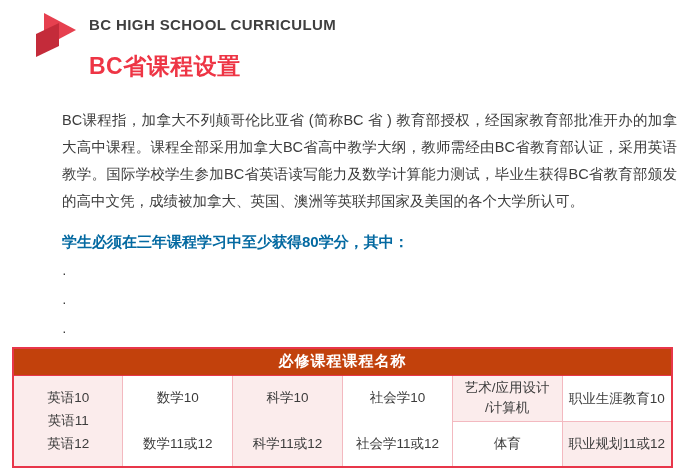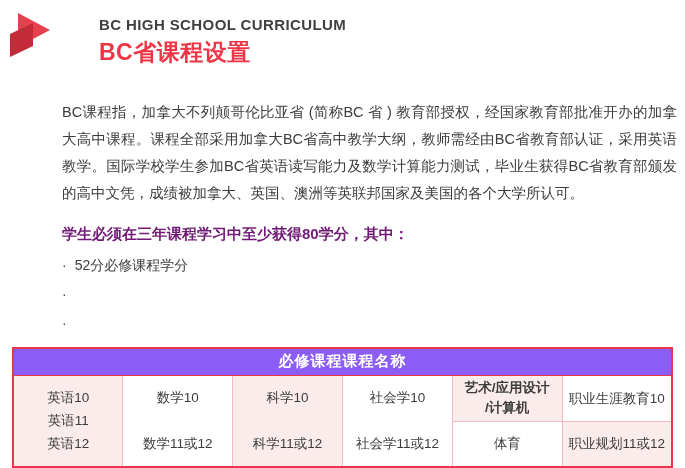--- a/index.html
+++ b/index.html
@@ -5,71 +5,72 @@
   * { margin:0; padding:0; box-sizing:border-box; }
   html,body { background:#ffffff; }
   .page {
     position:relative;
     width:685px; height:468px;
     background:#ffffff;
     font-family:"Liberation Sans","DejaVu Sans",sans-serif;
     overflow:hidden;
   }
   
-  .header { position:absolute; top:13px; left:10px; display:flex; align-items:flex-start;gap:36px; }
+  .header { position:absolute; top:13px; left:36px; display:flex; align-items:flex-start; }
   .logo { width:40px; height:54px; flex:0 0 auto; }
   .header-text { margin-left:13px; padding-top:2px; }
   .eyebrow {
     font-size:15px; font-weight:bold; color:#3f3f3f;
     letter-spacing:0.4px; line-height:20px;
   }
   .page-title {
     font-size:23px; font-weight:bold; color:#ee3545;
-    line-height:30px; margin-top:2px; letter-spacing:0.5px;
+    line-height:30px; margin-top:16px; letter-spacing:0.5px;
   }
   
   .content { position:absolute; left:62px; top:99px; width:615px; }
   .intro-para {
     font-size:14.5px; line-height:27px; color:#3c3c3c;
     text-align:justify;
+    margin-top:8px;
   }
   
   .credits-heading {
     margin-top:16px;
-    font-size:15px; font-weight:bold; color:#701a75; line-height:22px;
+    font-size:15px; font-weight:bold; color:#0369a1; line-height:22px;
   }
   .bullet-list { margin-top:10px; list-style:none; }
   .bullet-item {
     font-size:14px; color:#3c3c3c; line-height:20px; margin-bottom:9px;
     display:flex; align-items:center;
   }
   .bullet-dot { margin-right:8px; font-size:14px; color:#3c3c3c; }
   
   .course-table {
     position:absolute; left:12px; top:347px;
     width:661px;
     border-collapse:collapse; table-layout:fixed;
     border:2px solid #e8364a;
   }
   .course-table th {
-    background:#8b5cf6; color:#ffffff;
+    background:#c2410c; color:#ffffff;
     font-size:15px; font-weight:bold;
     height:27px; text-align:center; letter-spacing:1px;
     border:1px solid #e8364a;
   }
   .course-table td {
     border:1px solid #f3b9c0;
     text-align:center; vertical-align:middle;
     font-size:13.5px; color:#3c3c3c;
     height:46px; padding:2px 2px;
     background:#ffffff;
   }
   .course-table td.pink { background:#fbecec; }
   .cell-line { line-height:23px; }
-  .cell-line.tight { line-height:20px;font-weight:bold; }
+  .cell-line.tight { line-height:20px; }
   .cell-gap { margin-top:23px; }
 </style>
 </head>
 <body>
 
 <div class="page">
 
   <div class="header">
     <svg class="logo" viewBox="0 0 40 54" aria-hidden="true">
       <polygon points="8,0 40,17 8,34" fill="#e6404f"></polygon>
@@ -82,21 +83,20 @@
   </div>
 
   <div class="content">
     <p class="intro-para">BC课程指，加拿大不列颠哥伦比亚省 (简称BC 省 ) 教育部授权，经国家教育部批准开办的加拿大高中课程。课程全部采用加拿大BC省高中教学大纲，教师需经由BC省教育部认证，采用英语教学。国际学校学生参加BC省英语读写能力及数学计算能力测试，毕业生获得BC省教育部颁发的高中文凭，成绩被加拿大、英国、澳洲等英联邦国家及美国的各个大学所认可。</p>
 
     <div class="credits-heading">学生必须在三年课程学习中至少获得80学分，其中：</div>
 
     <ul class="bullet-list">
       <li class="bullet-item">
         <span class="bullet-dot">·</span>
-        <span>52分必修课程学分</span>
       </li>
       <li class="bullet-item">
         <span class="bullet-dot">·</span>
       </li>
       <li class="bullet-item">
         <span class="bullet-dot">·</span>
       </li>
     </ul>
   </div>
 

